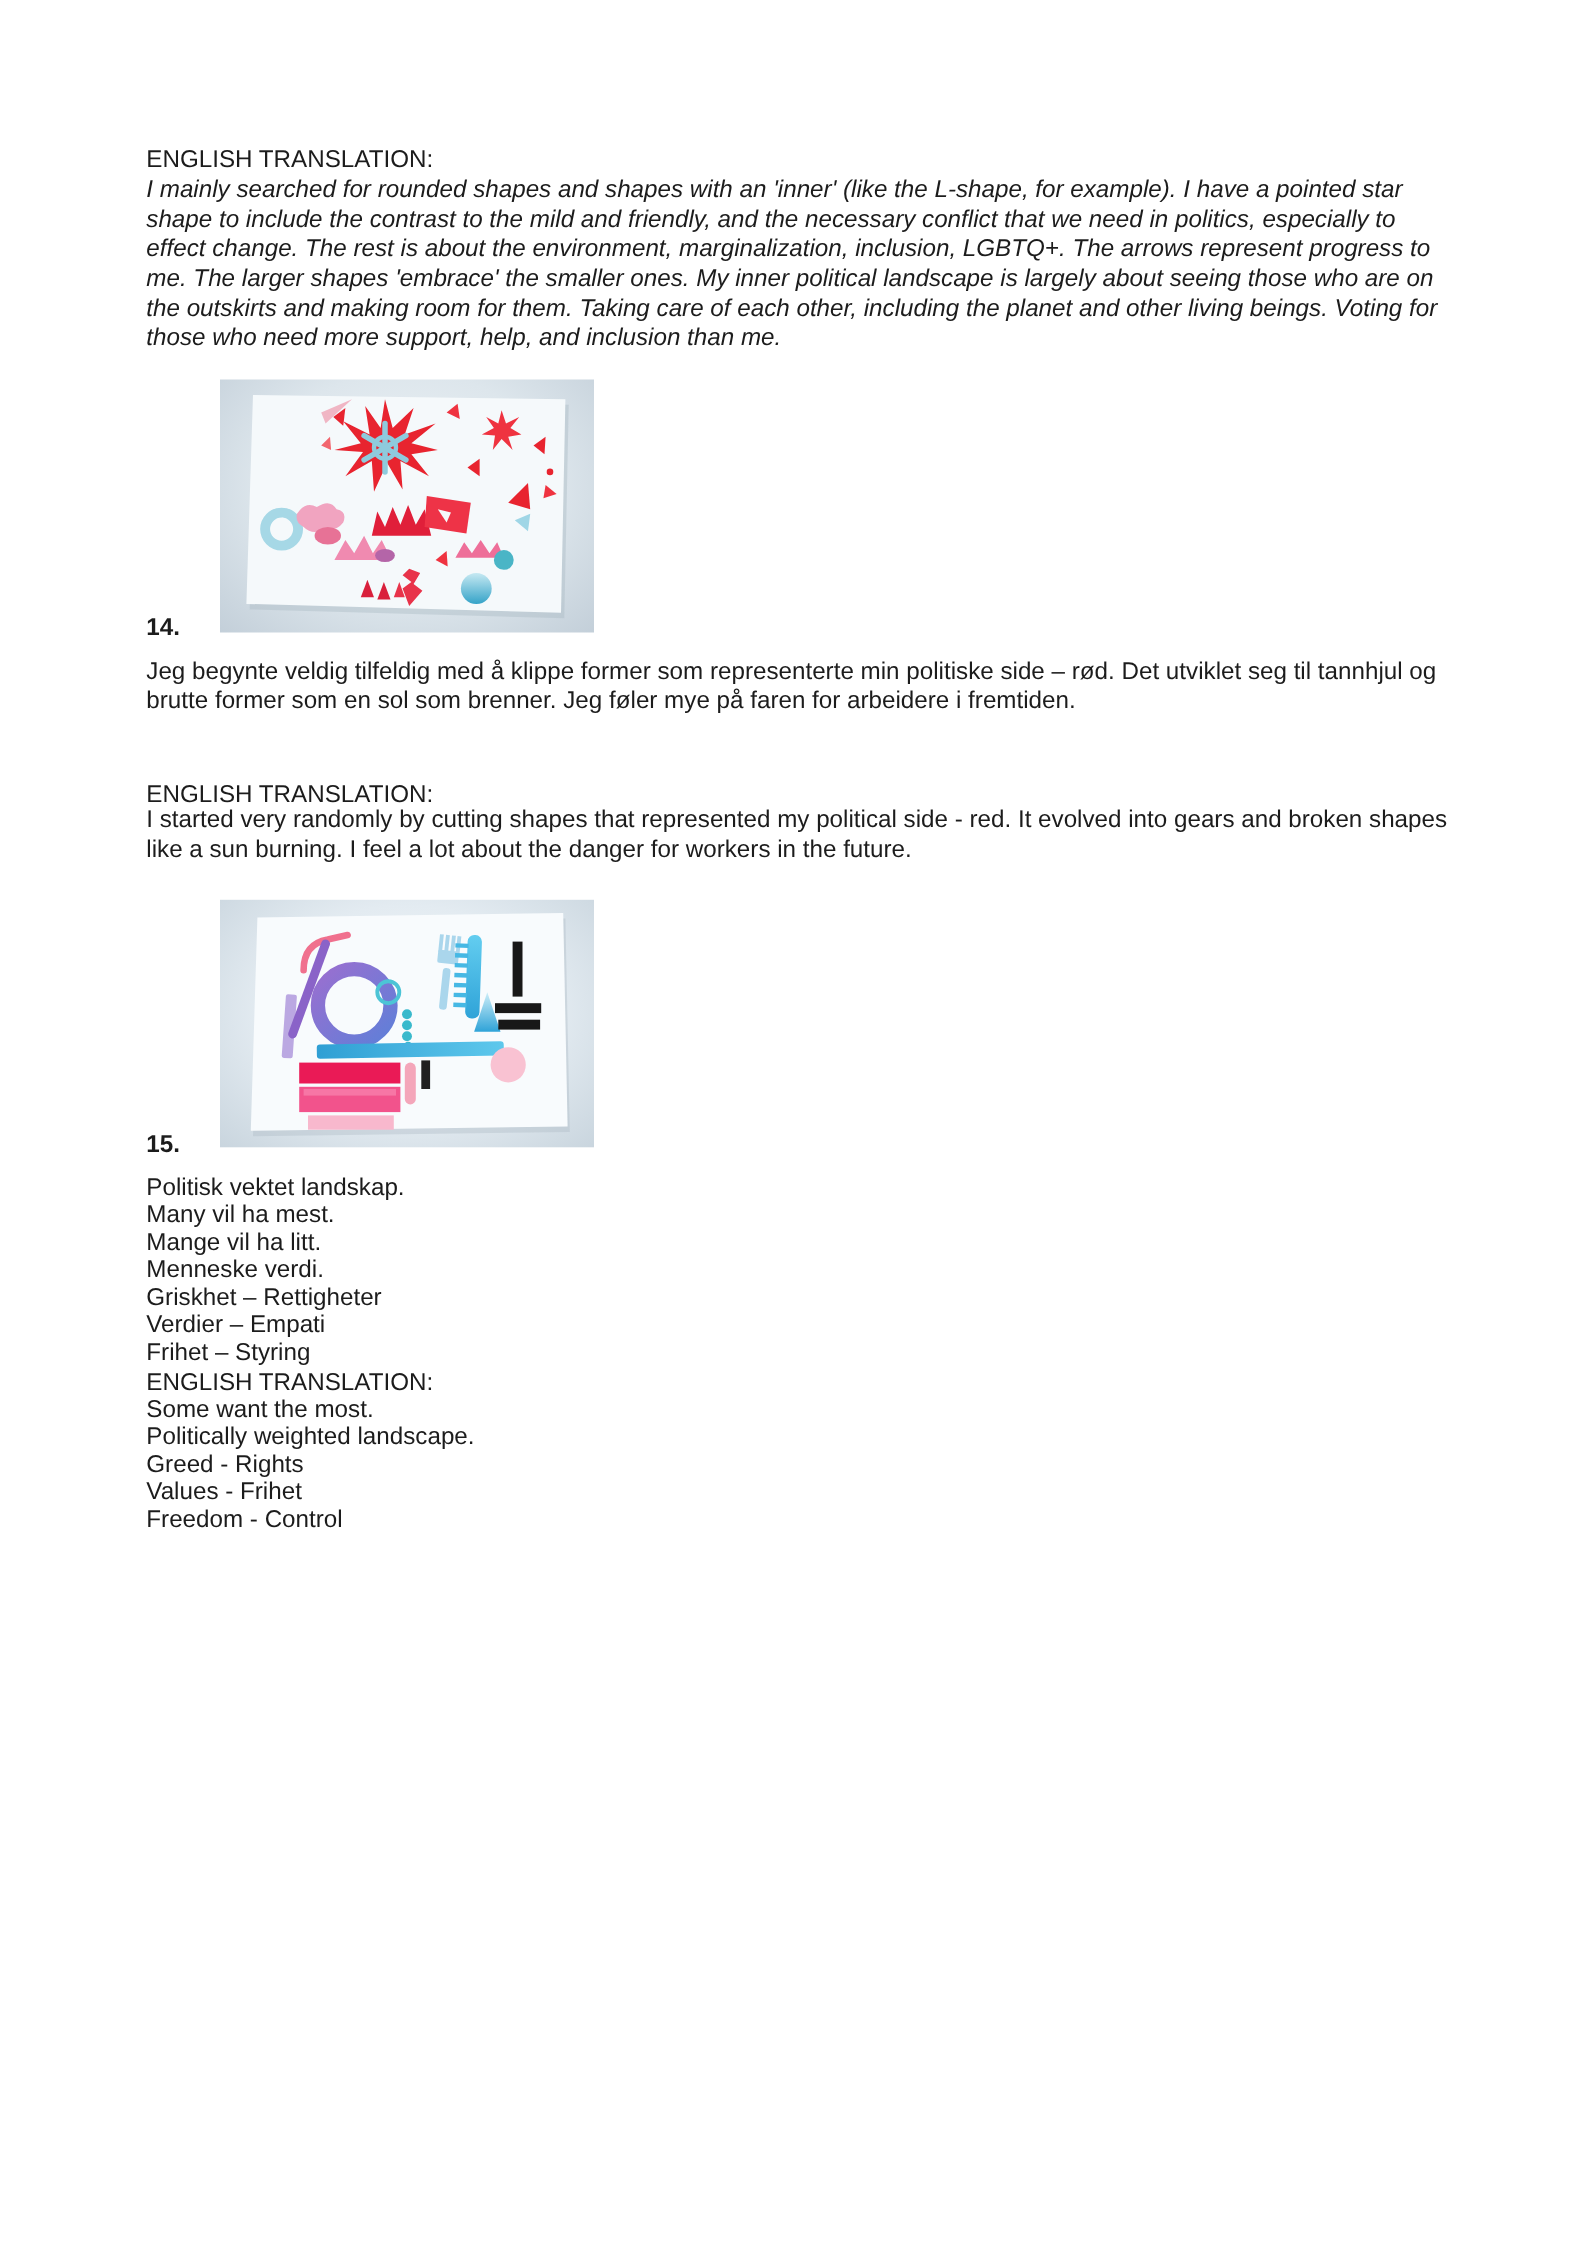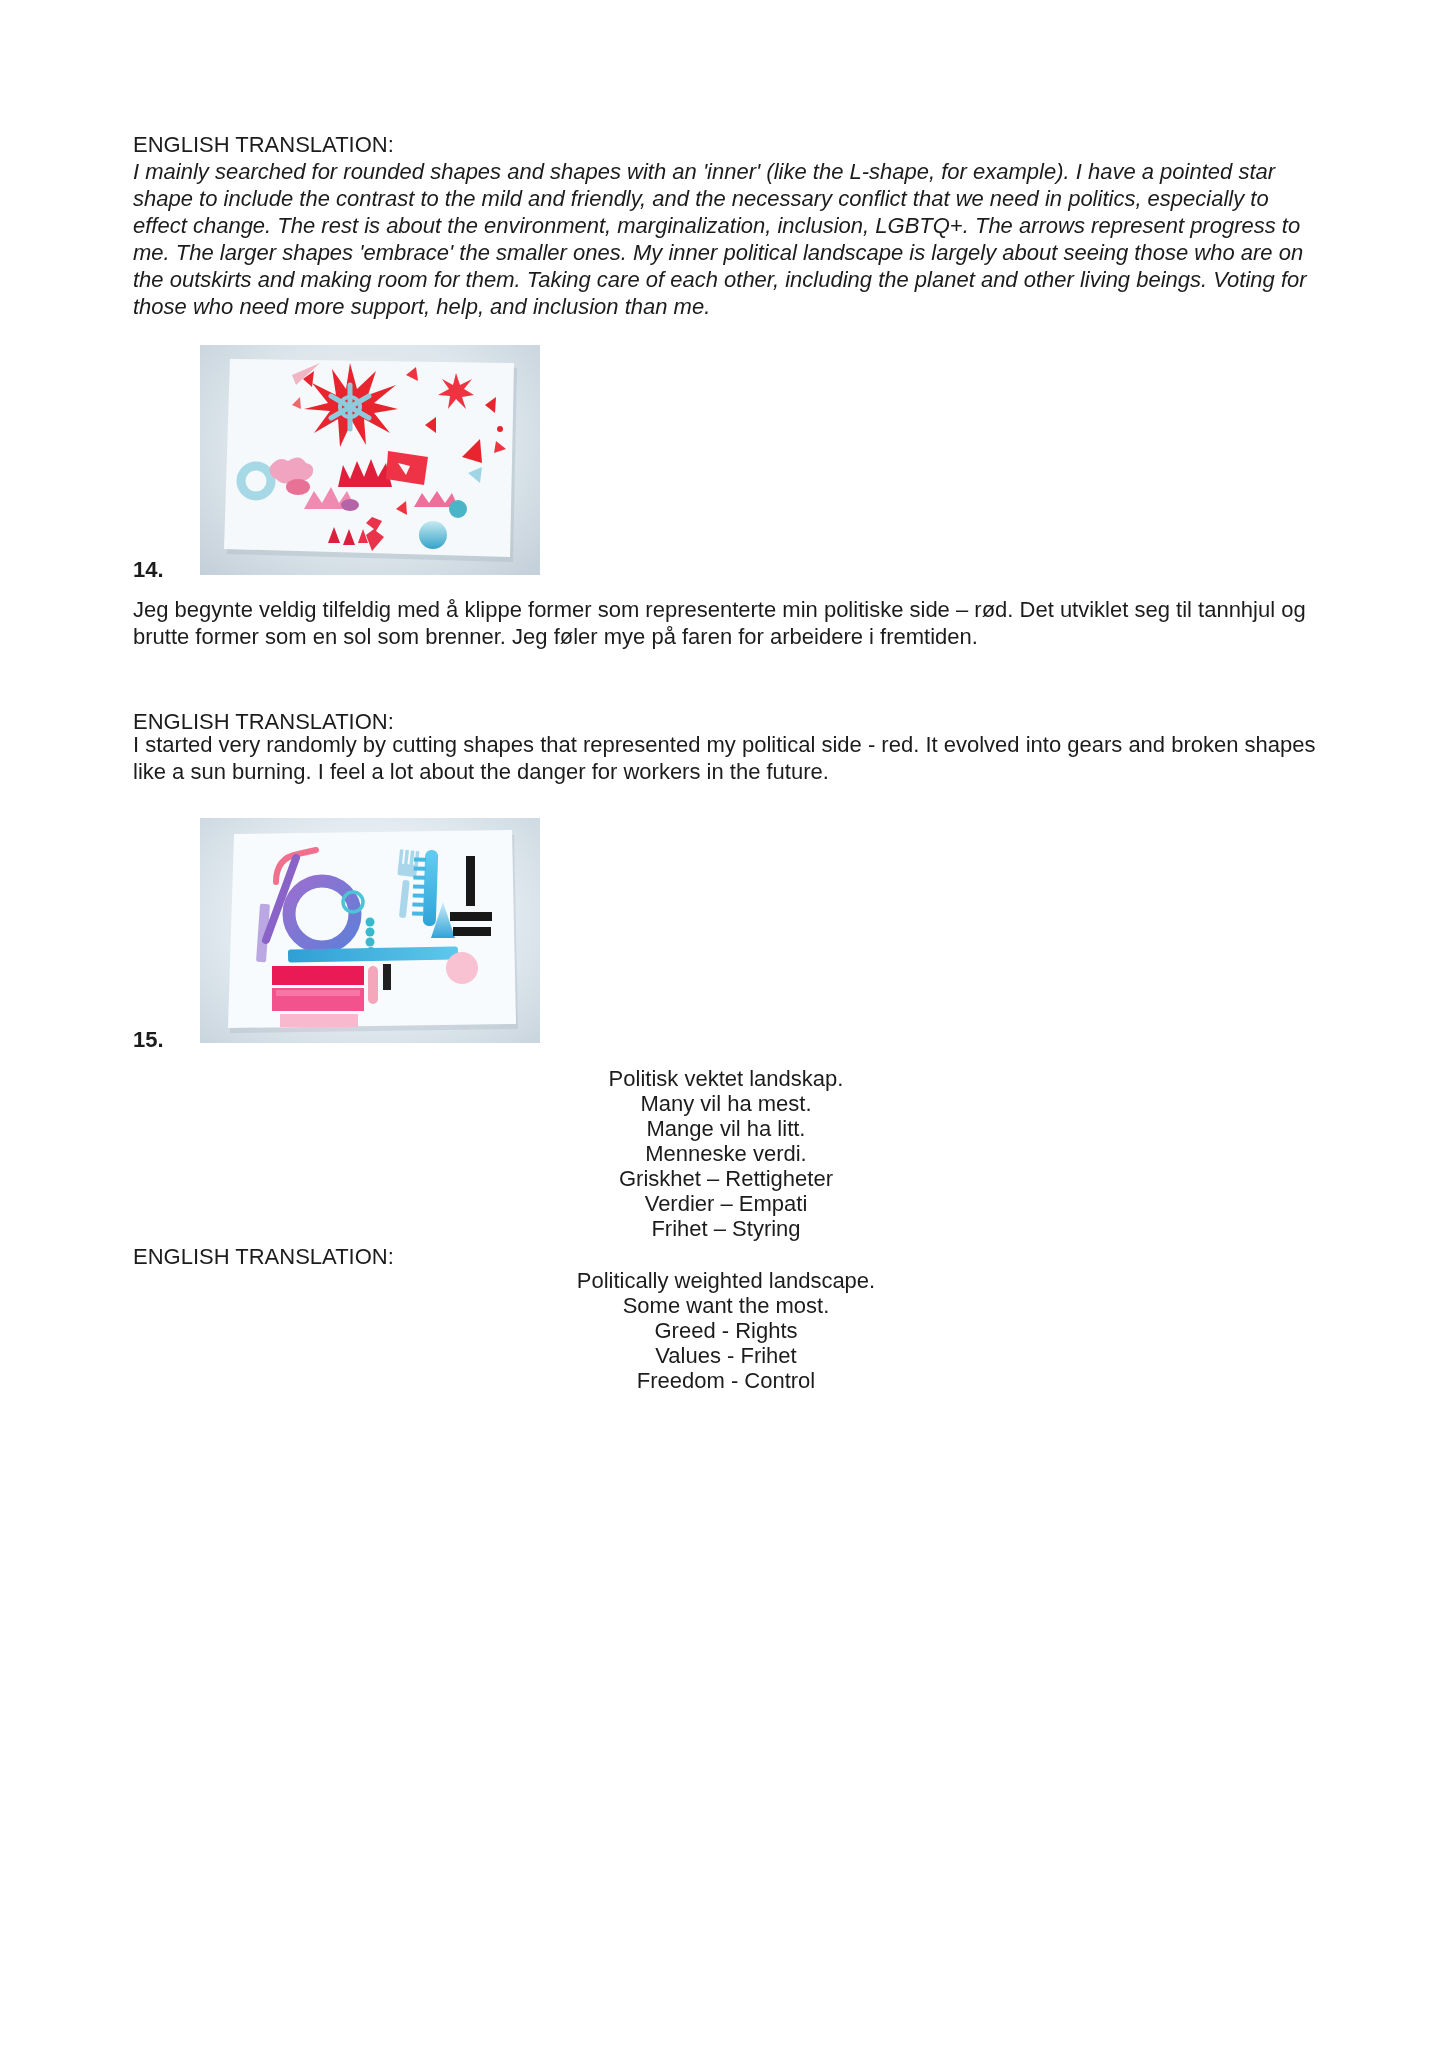--- a/index.html
+++ b/index.html
@@ -11,21 +11,21 @@
   }
   .page { position:relative; width:1447px; height:1555px; background:#ffffff; overflow:hidden; }
 
   .block {
     position:absolute; left:133px; width:1186px;
     font-size:22px; line-height:27px;
   }
   .hd { font-weight:400; }
   .italic { font-style:italic; }
   .num { font-weight:700; }
-  .lines p { line-height:25px;text-align:center; }
+  .lines p { line-height:25px; }
 
   .figure { position:absolute; left:200px; }
   .photo { width:340px; }
   .photo1 {
     height:230px;
     background: radial-gradient(ellipse at 50% 42%, #eef3f6 0%, #dde6ec 55%, #c3cfd9 100%);
   }
   .photo2 {
     height:225px;
     background: radial-gradient(ellipse at 50% 45%, #f5f9fb 0%, #e3ebf1 55%, #c9d5de 100%);
@@ -204,22 +204,22 @@
     <p>Mange vil ha litt.</p>
     <p>Menneske verdi.</p>
     <p>Griskhet – Rettigheter</p>
     <p>Verdier – Empati</p>
     <p>Frihet – Styring</p>
   </div>
 
   <p class="block hd" style="top:1243px">ENGLISH TRANSLATION:</p>
 
   <div class="block lines" style="top:1268px">
+    <p>Some want the most.</p>
     <p>Politically weighted landscape.</p>
-    <p>Some want the most.</p>
     <p>Greed - Rights</p>
     <p>Values - Frihet</p>
     <p>Freedom - Control</p>
   </div>
 
   <div class="bottom-bar"></div>
 
 </div>
 
 </body></html>

